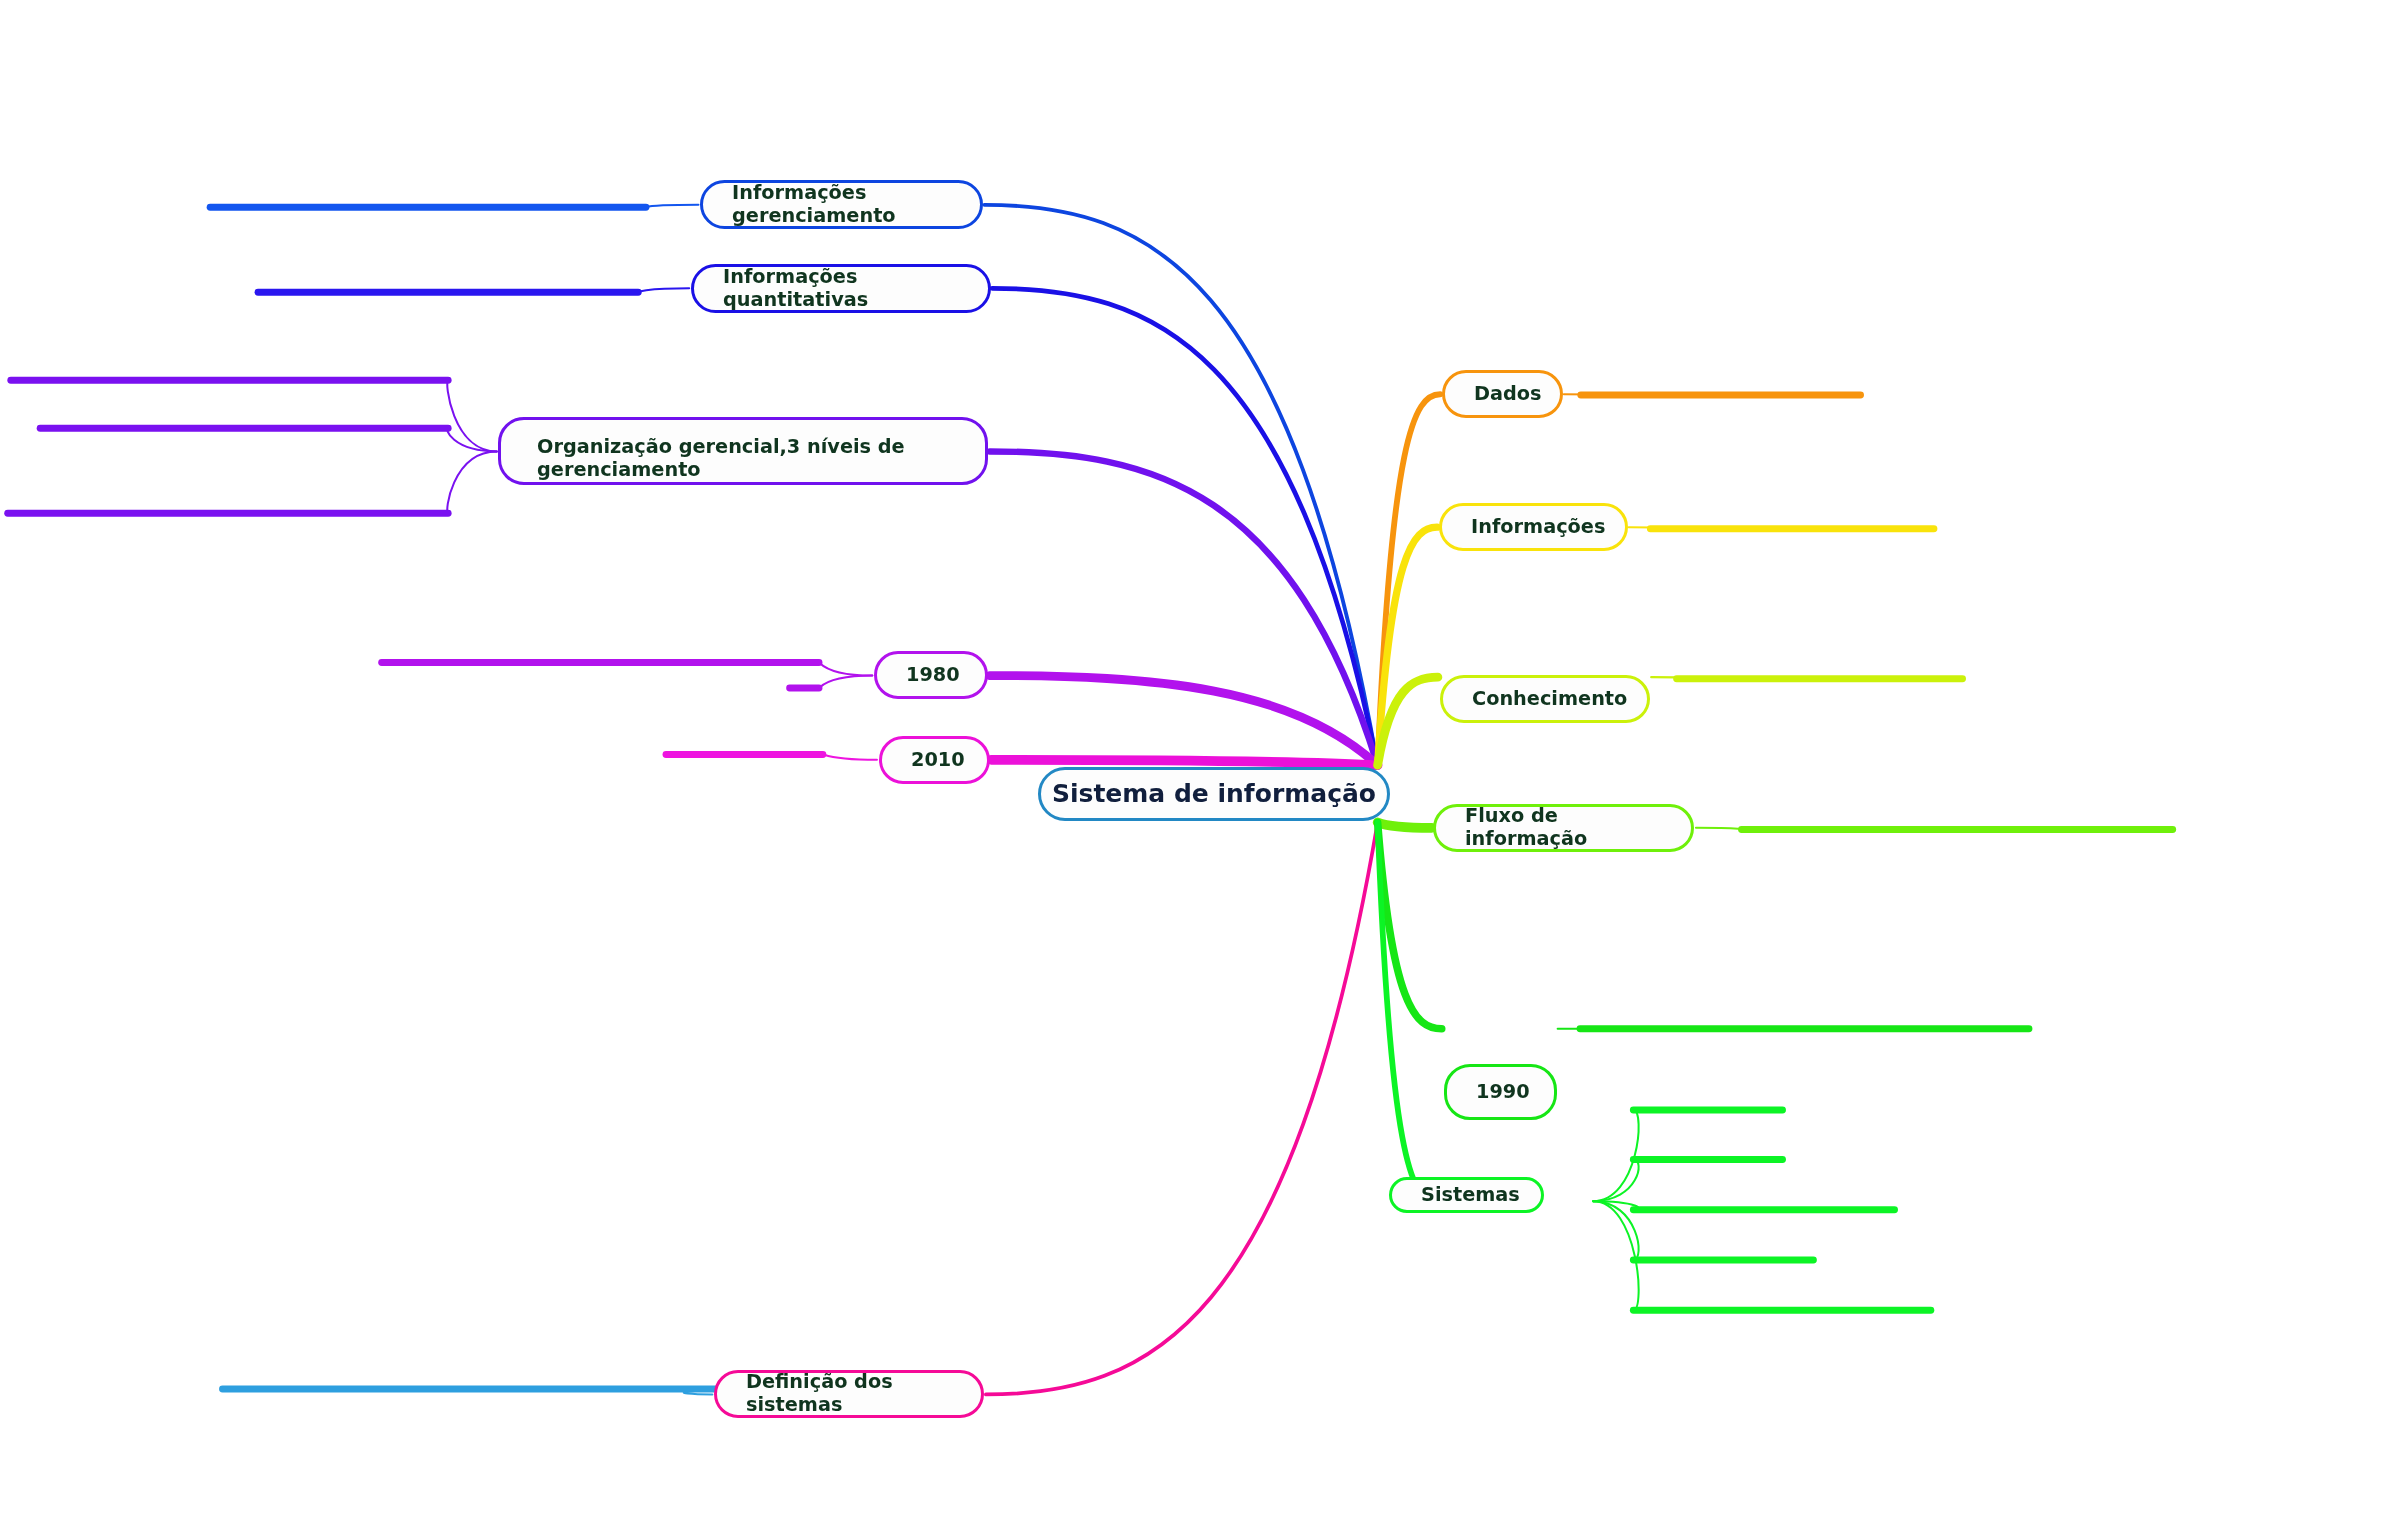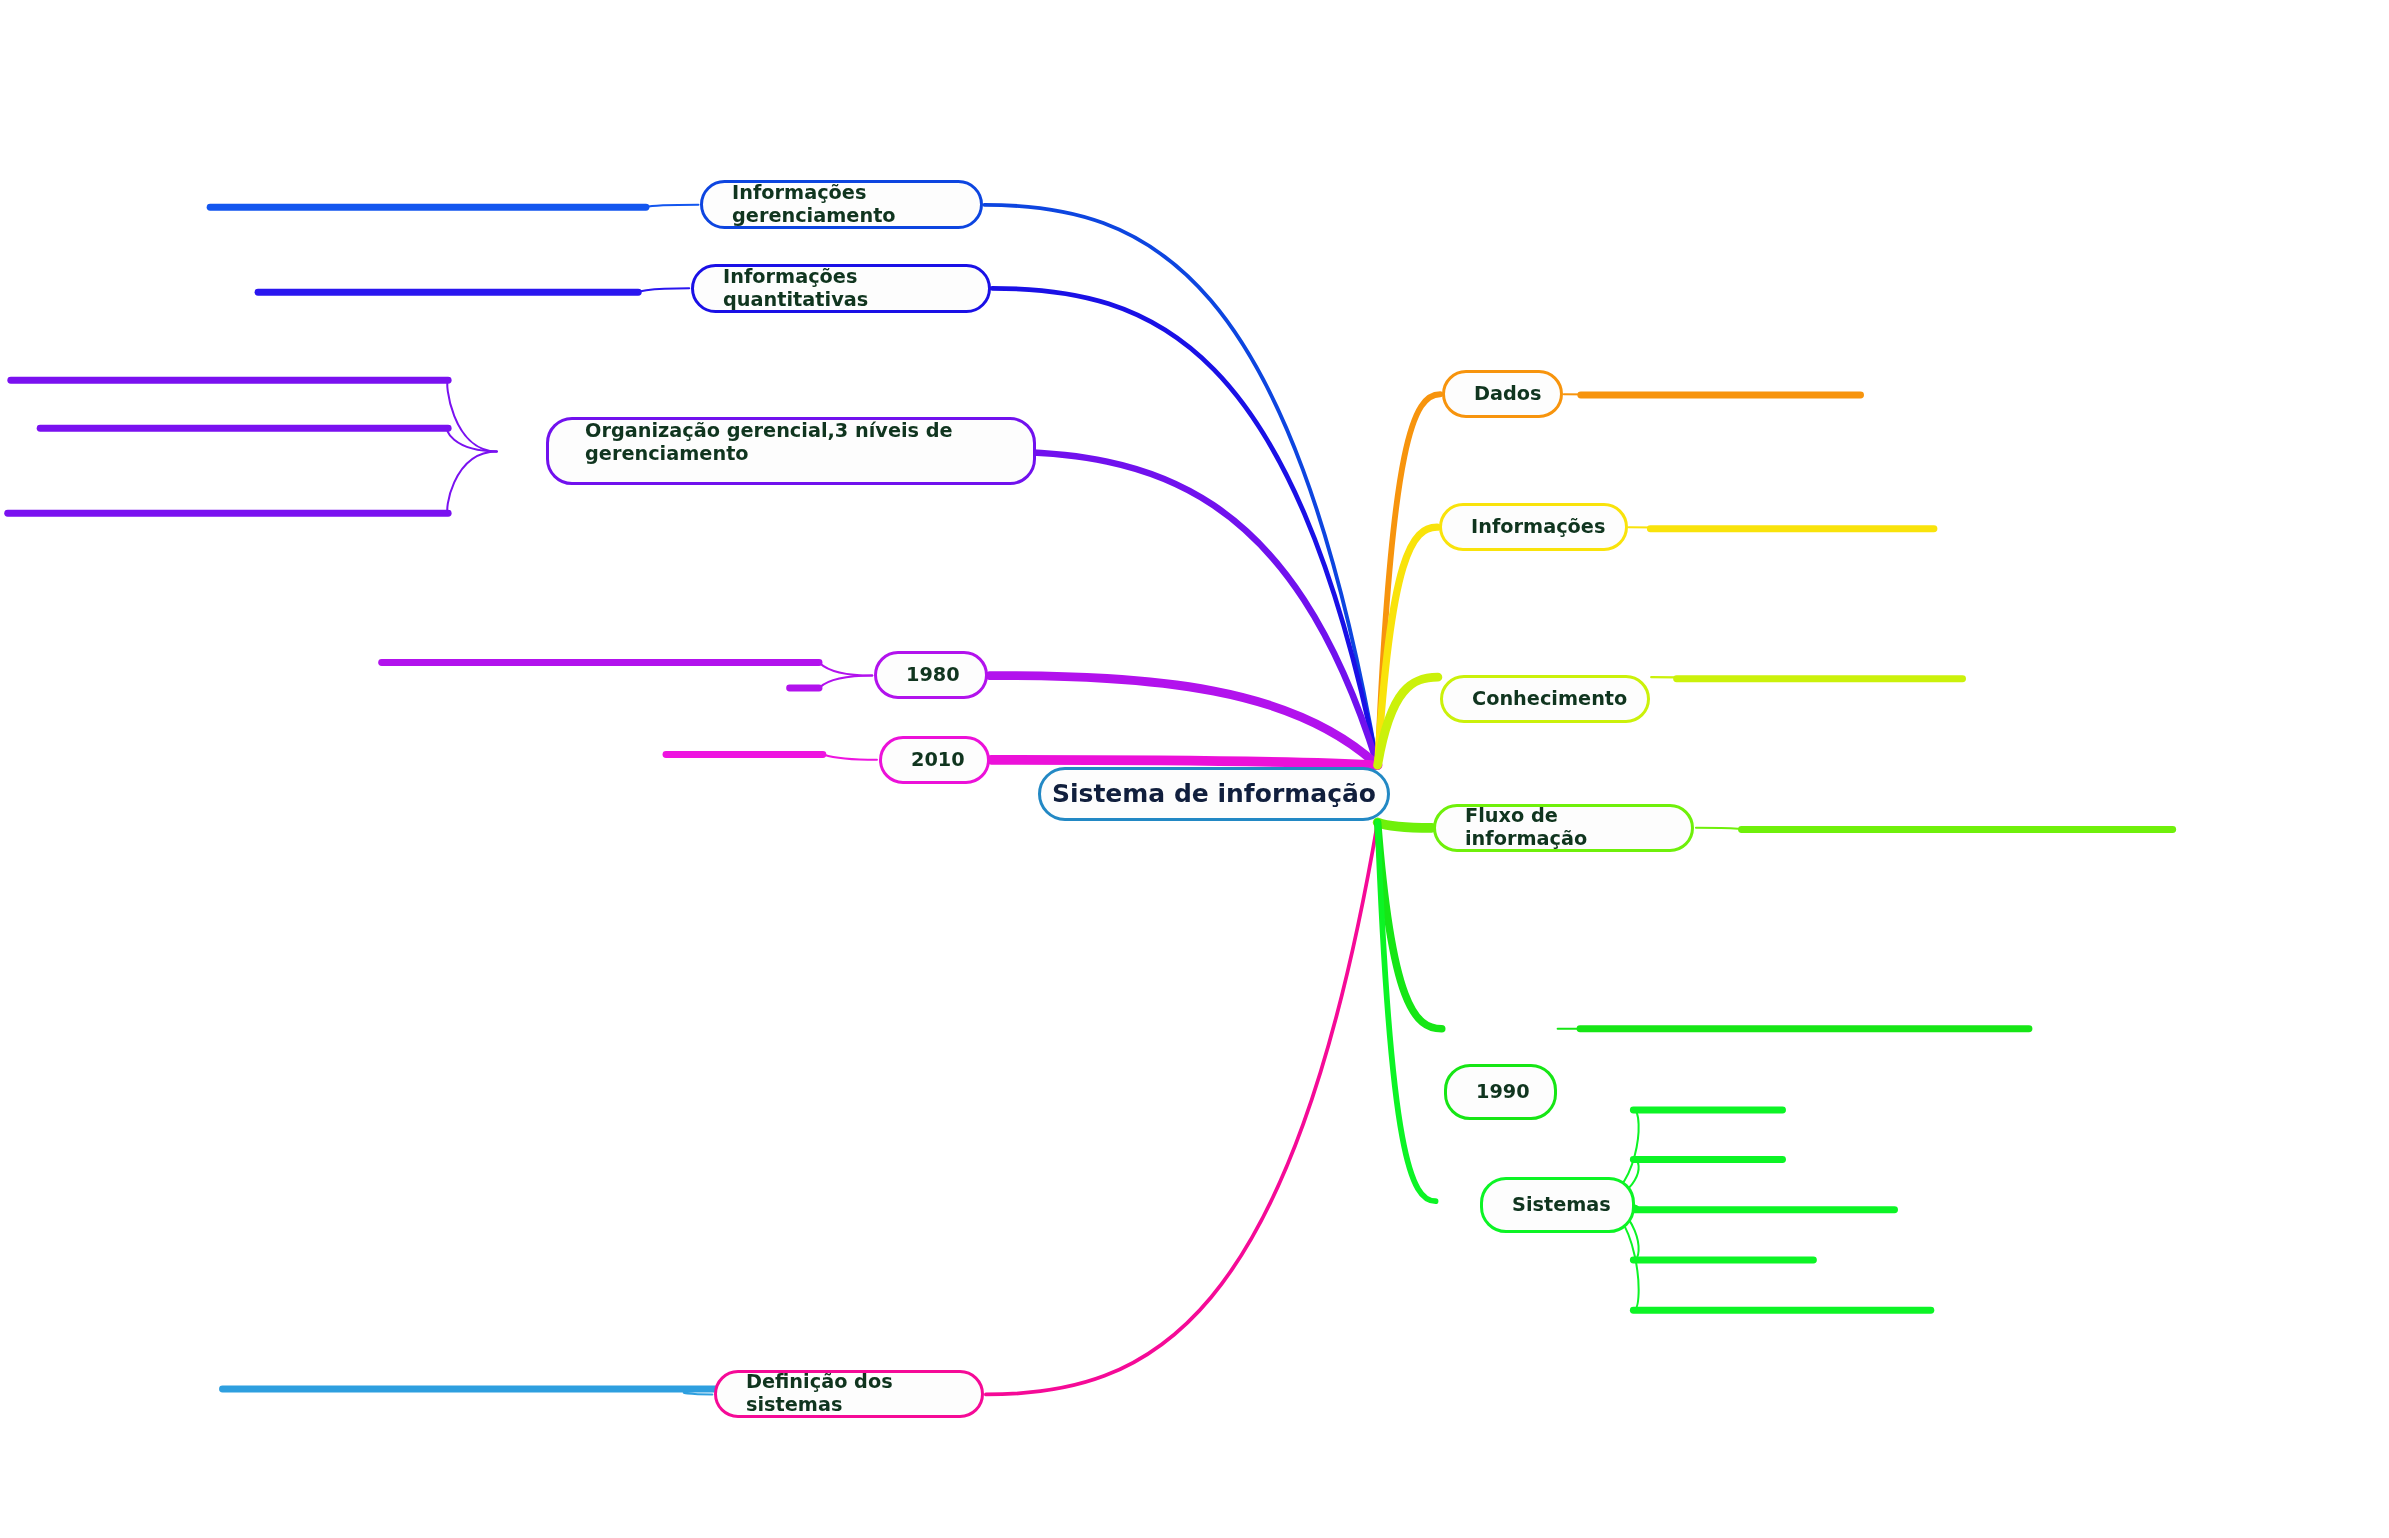--- a/index.html
+++ b/index.html
@@ -28,21 +28,21 @@
     font-size:25px;font-weight:600;color:#111f3d;
     justify-content:center;
   }
   
   .bnode{
     border-width:3.9px;border-radius:26px;
     font-size:19.3px;font-weight:600;
     padding-left:29px;padding-right:20px;
   }
   .bnode.wide{padding-left:36px;}
-  .bnode.two-line{align-items:flex-start;margin-left:48px;}
+  .bnode.two-line{align-items:flex-end;}
 </style>
 </head>
 <body>
 
 <div id="canvas">
   <svg class="wires" id="wire-layer" viewBox="0 0 3092 1991" preserveAspectRatio="none">
       <path d="M 1274 265 C 1487.78 265, 1671.02 352, 1783 990" fill="none" stroke="#0d45e0" stroke-width="4.9789473684210535" stroke-linecap="round"></path>
       <path d="M 904 265 C 846 265, 836 268, 836 268" fill="none" stroke="#1356ef" stroke-width="2.6" stroke-linecap="round"></path>
       <line x1="836" y1="268" x2="272" y2="268" stroke="#1356ef" stroke-width="9" stroke-linecap="round"></line>
       <path d="M 1284 373 C 1493.58 373, 1673.22 447.03999999999996, 1783 990" fill="none" stroke="#1a10e6" stroke-width="6.11578947368421" stroke-linecap="round"></path>
@@ -99,17 +99,17 @@
       <div class="node bnode two-line wide" style="left: 498px; top: 417px; width: 490px; height: 68px; border-color: rgb(113, 17, 238);"><span class="label">Organização gerencial,3 níveis de
 gerenciamento</span></div>
       <div class="node bnode" style="left: 874px; top: 651px; width: 114px; height: 48px; border-color: rgb(178, 18, 237);"><span class="label">1980</span></div>
       <div class="node bnode" style="left: 879px; top: 736px; width: 111px; height: 48px; border-color: rgb(236, 17, 217);"><span class="label">2010</span></div>
       <div class="node bnode" style="left: 714px; top: 1370px; width: 270px; height: 48px; border-color: rgb(245, 10, 151);"><span class="label">Definição dos sistemas</span></div>
       <div class="node bnode" style="left: 1442px; top: 370px; width: 121px; height: 48px; border-color: rgb(247, 148, 13);"><span class="label">Dados</span></div>
       <div class="node bnode" style="left: 1439px; top: 503px; width: 189px; height: 48px; border-color: rgb(249, 227, 11);"><span class="label">Informações</span></div>
       <div class="node bnode" style="left: 1440px; top: 675px; width: 210px; height: 48px; border-color: rgb(203, 241, 10);"><span class="label">Conhecimento</span></div>
       <div class="node bnode" style="left: 1433px; top: 804px; width: 261px; height: 48px; border-color: rgb(111, 240, 10);"><span class="label">Fluxo de informação</span></div>
       <div class="node bnode" style="left: 1444px; top: 1064px; width: 113px; height: 56px; border-color: rgb(22, 230, 21);"><span class="label">1990</span></div>
-      <div class="node bnode" style="left: 1480px; top: 1177px; width: 155px; height: 56px; border-color: rgb(12, 244, 37);"><span class="label">Sistemas</span></div>
+      <div class="node bnode" style="left: 1389px; top: 1177px; width: 155px; height: 36px; border-color: rgb(12, 244, 37);"><span class="label">Sistemas</span></div>
       <div class="node root"><span class="label" style="text-align: center;">Sistema de informação</span></div>
     </div>
 </div>
 
 
 </body></html>

